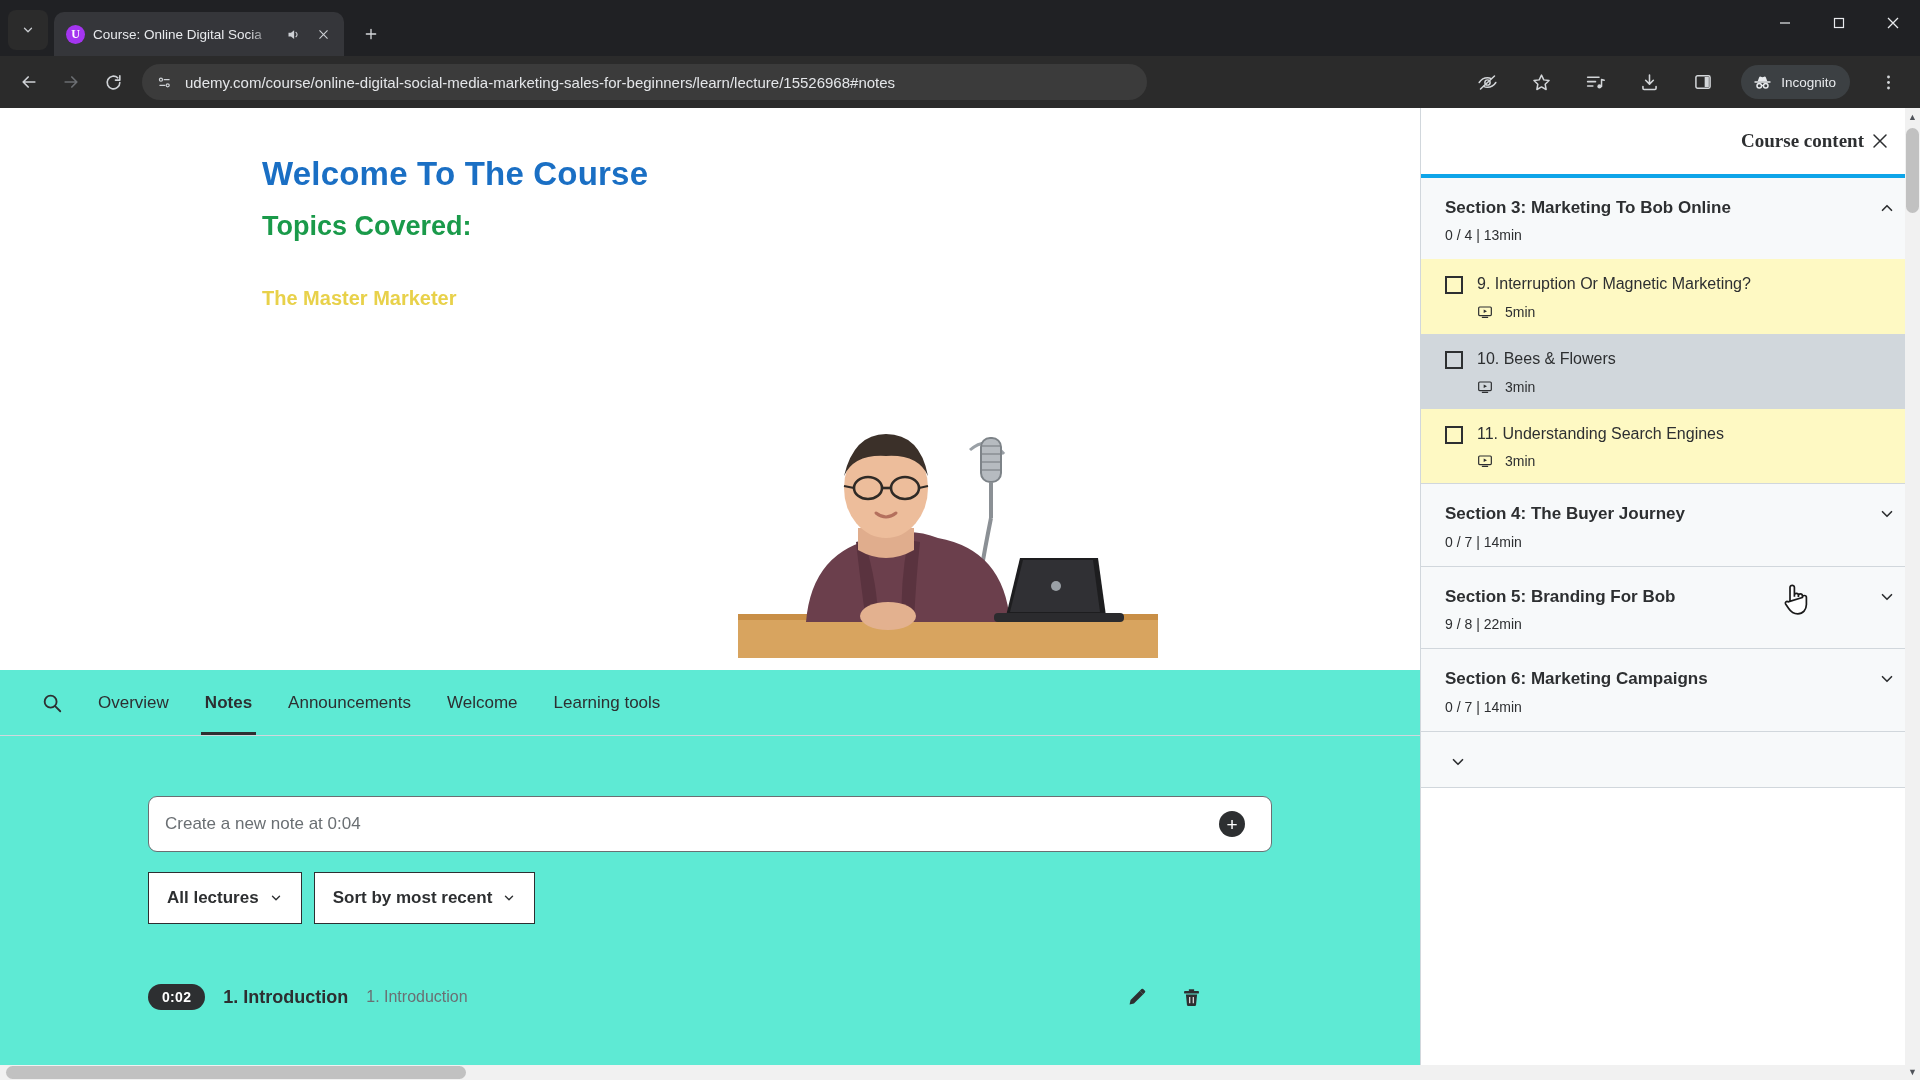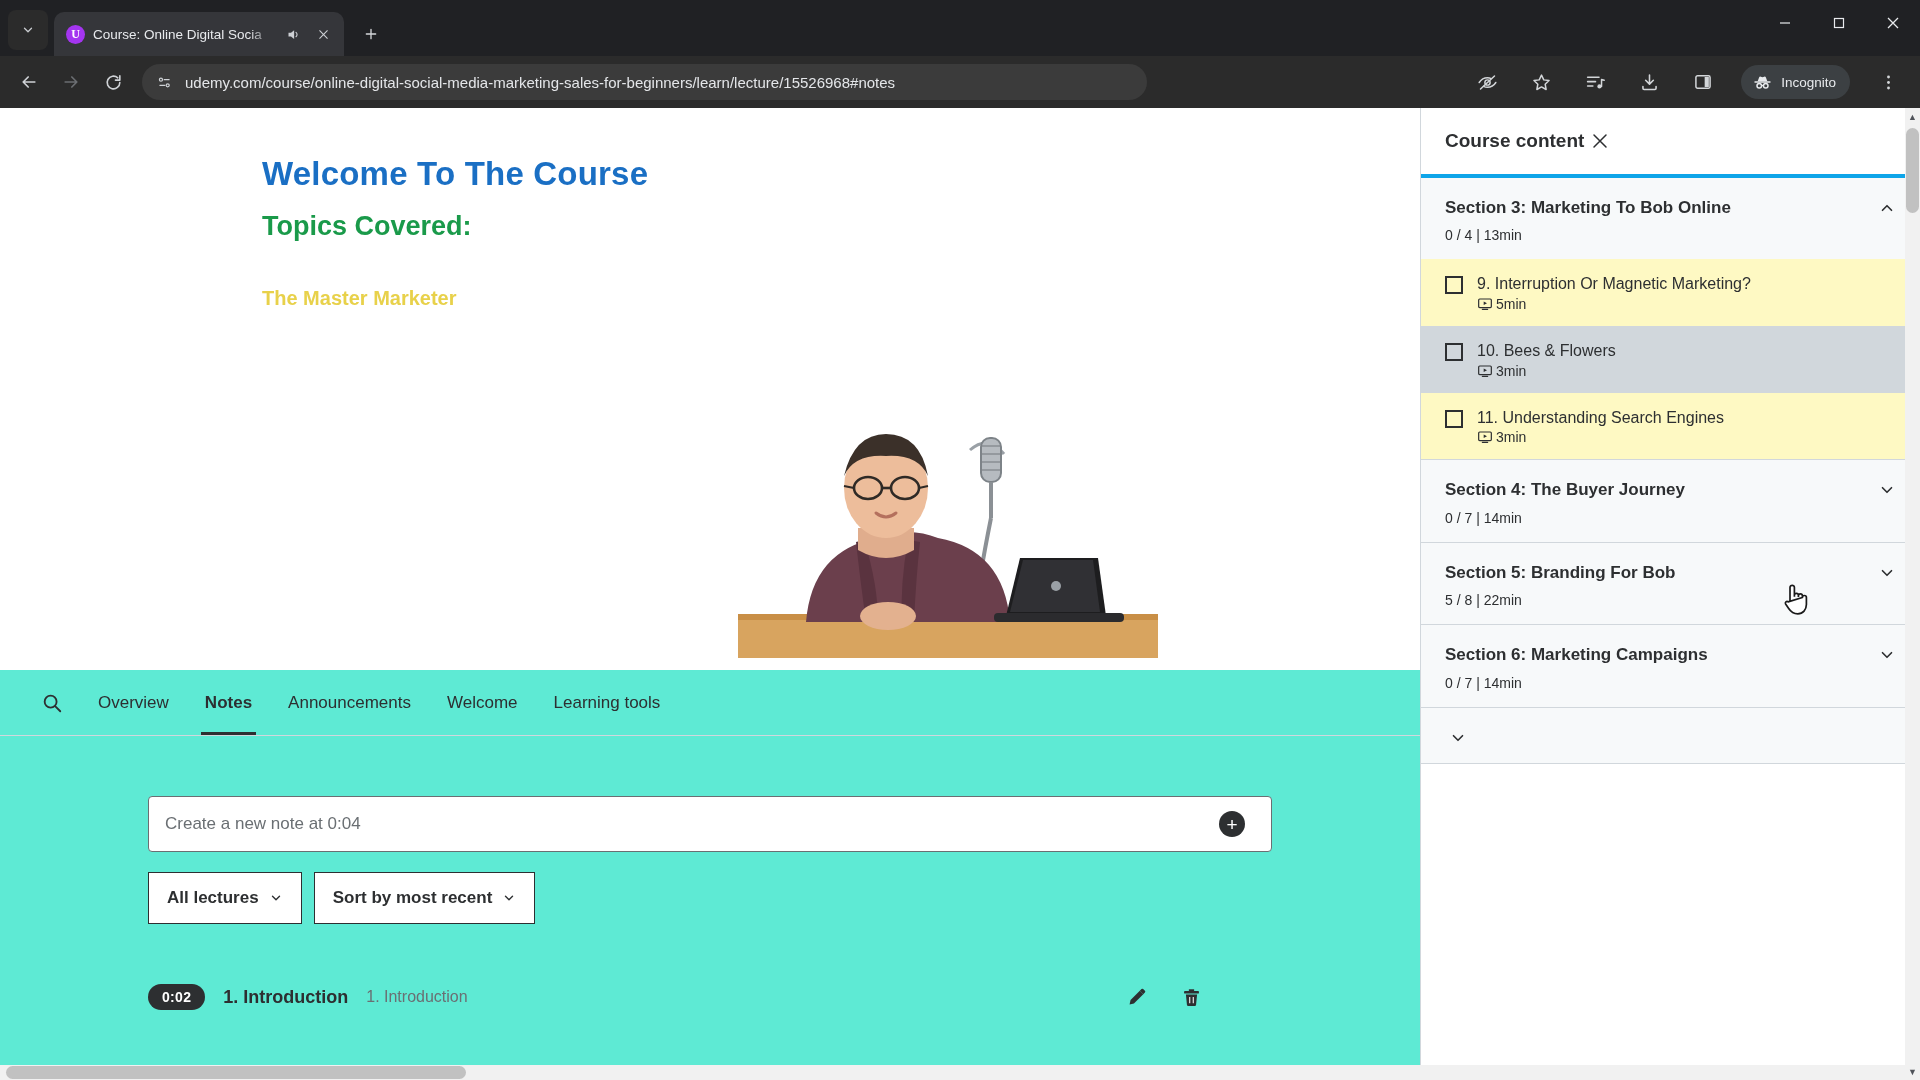--- a/index.html
+++ b/index.html
@@ -83,21 +83,21 @@
   .tsearch { width:56px;height:56px;display:flex;align-items:center;justify-content:center;color:#2d2f31;cursor:pointer; }
   .ntab {
     padding: 0 18px; height:65px; display:flex; align-items:center; font-size:17px;
     color:#2d2f31; cursor:pointer; font-weight:400; position:relative;
   }
   .ntab.active { font-weight:bold; }
   .ntab.active::after { content:""; position:absolute; left:14px; right:14px; bottom:0; height:3px; background:#2d2f31; }
 
   .notes-body { padding: 60px 120px 0 148px; overflow:hidden; flex:1; }
   .note-input {
-    height: 56px; border:1px solid #6a6f73; border-radius:4px; display:flex; align-items:center;
+    height: 56px; border:1px solid #6a6f73; border-radius:9px; display:flex; align-items:center;
     padding: 0 16px; position:relative; background:#fff; max-width: 1124px; cursor:text;
   }
   .note-input .ph { color:#6a6f73; font-size:17px; }
   .plus-circle {
     position:absolute; right:26px; top:50%; transform:translateY(-50%);
     width:26px;height:26px;border-radius:50%;background:#2d2f31;color:#fff;
     display:flex;align-items:center;justify-content:center;font-size:19px;line-height:1;cursor:pointer;
   }
   .filters { display:flex; gap:12px; margin-top: 20px; }
   .dd {
@@ -110,42 +110,42 @@
     background:#2d2f31; color:#fff; font-size:14px; font-weight:bold; border-radius:18px;
     padding: 5px 14px; letter-spacing:.3px;
   }
   .note-lecture { font-size:18px; font-weight:bold; color:#2d2f31; }
   .note-text { font-size:16px; color:#6a6f73; }
   .note-actions { margin-left:auto; display:flex; gap:34px; padding-right:98px; }
   .note-actions span { color:#2d2f31; cursor:pointer; display:flex; }
 
   
   .sidebar { width: 500px; flex:0 0 500px; border-left:1px solid #d1d7dc; background:#fff; display:flex; flex-direction:column; }
-  .sb-head { height: 66px; display:flex; align-items:center; padding: 0 24px; justify-content:flex-start; flex:0 0 auto; }
+  .sb-head { height: 66px; display:flex; align-items:center; padding: 0 24px; justify-content:flex-end; flex:0 0 auto;font-family:Liberation Serif, serif; }
   .sb-title { font-size:19px; font-weight:bold; color:#2d2f31; }
   .sb-close { width:32px;height:32px;display:flex;align-items:center;justify-content:center;color:#2d2f31;cursor:pointer; }
   .sb-scroll { flex:1; overflow:hidden; border-top:4px solid #0ea5e9; position:relative; }
 
   .section { border-bottom:1px solid #d1d7dc; }
   .section-head {
     background:#f7f9fa; padding: 18px 24px 16px 24px; display:flex; align-items:flex-start; cursor:pointer;
   }
   .section-head .t { flex:1; }
   .section-name { font-size:17px; font-weight:bold; color:#2d2f31; line-height:1.38; max-width: 385px; }
   .section-meta { font-size:14px; color:#2d2f31; margin-top: 8px; }
   .chev { width:22px; flex:0 0 22px; color:#2d2f31; display:flex; justify-content:flex-end; padding-top:3px; }
 
   .lec { display:flex; padding: 14px 24px 14px 24px; gap: 14px; cursor:pointer; background:#fef9c3; }
   .lec.hover { background:#d1d7dc; }
   .lec .cb {
     width: 18px; height:18px; border:2px solid #2d2f31; flex:0 0 18px; margin-top:3px; background:transparent; cursor:pointer;
   }
   .lec .body { flex:1; min-width:0; }
   .lec-title { font-size:16px; color:#2d2f31; line-height:1.35; }
-  .lec-meta { display:flex; align-items:flex-start; gap:3px; margin-top: 1px; font-size:14px; color:#2d2f31; }
+  .lec-meta { display:flex; align-items:flex-start; gap:12px; margin-top: 9px; font-size:14px; color:#2d2f31; }
 
   .scrollbar-track { position:absolute; right:2px; top:4px; width:10px; bottom:4px; }
   .scrollbar-thumb { position:absolute; right:0; width:8px; background:#b9bdc1; border-radius:4px; }
   .page-scroll { position:absolute; right:0; top:0; width:15px; bottom:0; background:#f1f1f1; }
   .page-scroll .thumb { position:absolute; right:1px; width:13px; background:#c1c1c1; border-radius:7px; }
   .page-scroll .arrow { position:absolute; left:0; width:15px; height:17px; display:flex; align-items:center; justify-content:center; color:#50535a; font-size:9px; }
 
   .hscroll { position:absolute; left:0; bottom:0; height:15px; right:15px; background:#f1f1f1; }
   .hscroll .thumb { position:absolute; top:1px; height:13px; background:#c1c1c1; border-radius:7px; }
 
@@ -480,21 +480,21 @@
                   <path d="M6 9l6 6 6-6" stroke="#2d2f31" stroke-width="2.2" fill="none" stroke-linecap="round" stroke-linejoin="round"></path>
                 </svg>
             </div>
           </div>
         </div>
 
         <div class="section">
           <div class="section-head">
             <div class="t">
               <div class="section-name">Section 5: Branding For Bob</div>
-              <div class="section-meta">5 / 8 | 22min</div>
+              <div class="section-meta">9 / 8 | 22min</div>
             </div>
             <div class="chev">
               <svg width="18" height="18" viewBox="0 0 24 24">
                   <path d="M6 9l6 6 6-6" stroke="#2d2f31" stroke-width="2.2" fill="none" stroke-linecap="round" stroke-linejoin="round"></path>
                 </svg>
             </div>
           </div>
         </div>
 
         <div class="section">

